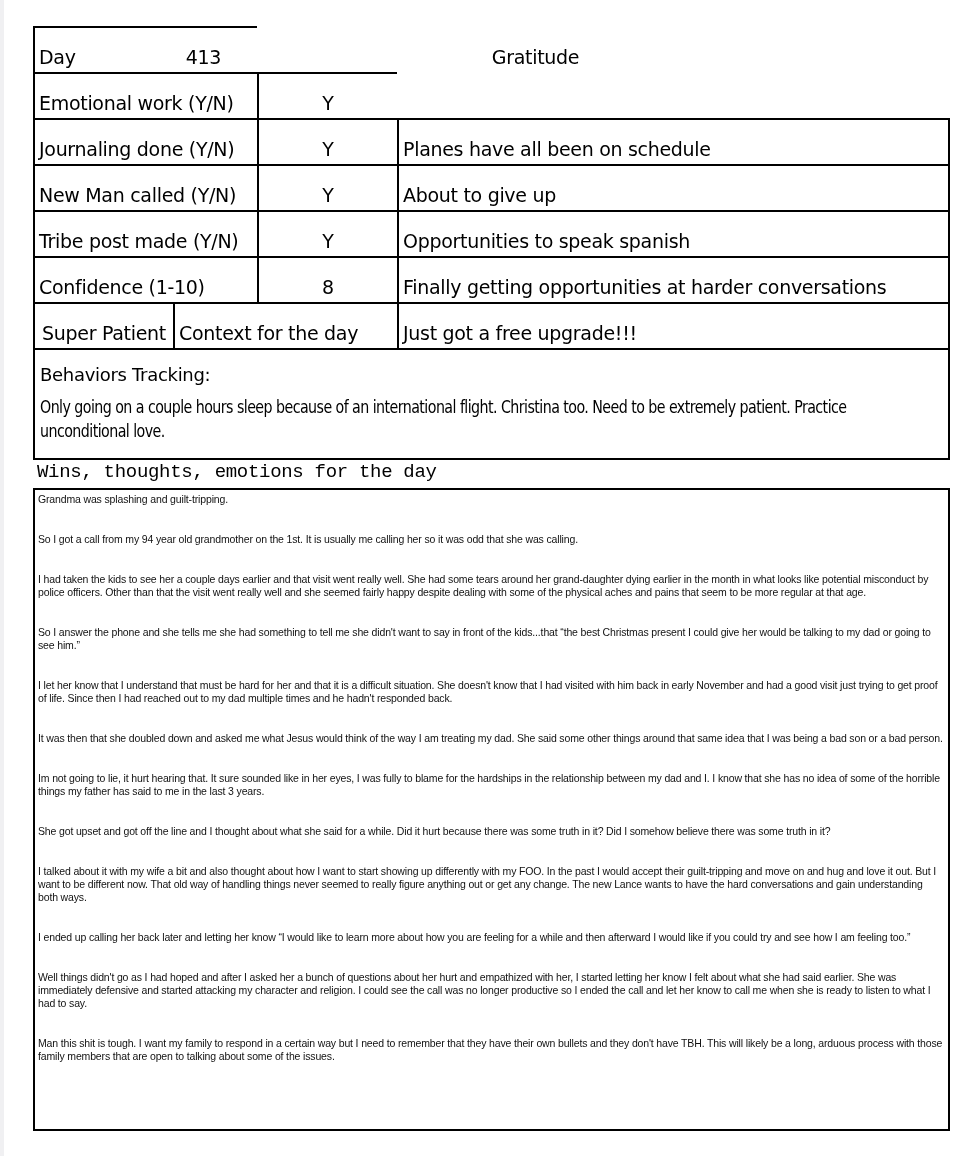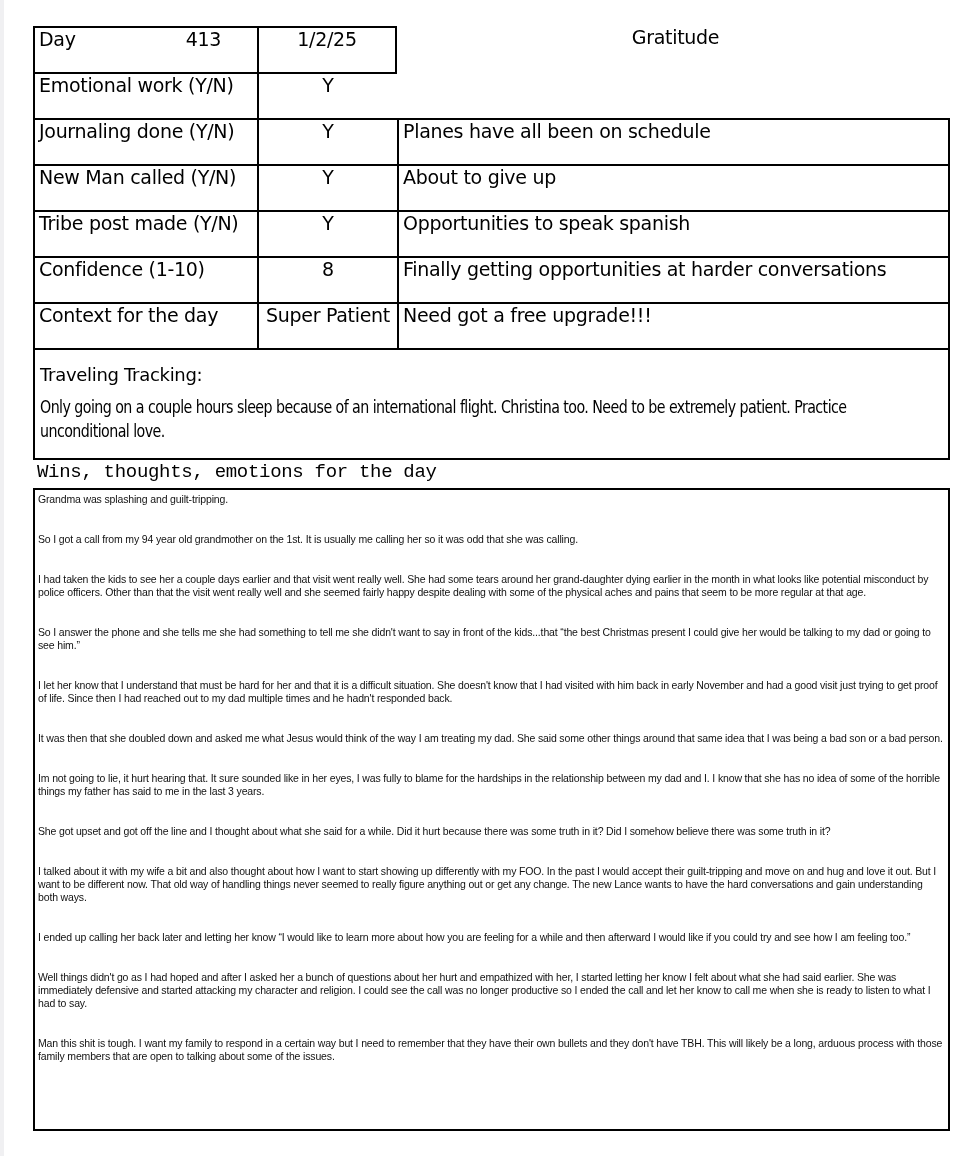--- a/index.html
+++ b/index.html
@@ -5,21 +5,21 @@
   html, body { margin: 0; padding: 0; }
   body {
     width: 978px; height: 1156px; background: #ffffff; position: relative; overflow: hidden;
     font-family: "Liberation Sans", sans-serif; color: #000;
   }
   .left-strip { position: absolute; left: 0; top: 0; width: 4px; height: 1156px; background: #f0f0f2; }
 
   .tracker { position: absolute; left: 33px; top: 26px; width: 917px; }
   .row { display: flex; height: 46px; }
   .cell {
-    box-sizing: border-box; height: 46px; display: flex; 
+    box-sizing: border-box; height: 46px; display: flex; align-items: flex-end;
     padding-bottom: 4px; font-family: "DejaVu Sans", sans-serif; font-size: 19px;
     white-space: nowrap; overflow: hidden; letter-spacing: -0.3px;
   }
   .c1 { width: 224px; border-left: 2px solid #000; border-top: 2px solid #000; padding-left: 4px; }
   .c2 { width: 140px; border-left: 2px solid #000; border-top: 2px solid #000; justify-content: center; }
   .c3 { width: 553px; border-left: 2px solid #000; border-top: 2px solid #000; border-right: 2px solid #000; padding-left: 4px; }
   .row.header .c3 { justify-content: center; font-size: 18px; border-top: none; border-right: none; }
   .row.header .c2 { border-right: 2px solid #000; }
   .row.header .c3 { border-left: none; }
   .row.header .day-num { display: inline-block; margin-left: 110px; }
@@ -51,21 +51,20 @@
 <body>
 
 <div class="left-strip"></div>
 
 <div class="tracker">
   <div class="row header">
     <div class="cell c1">
       <span>Day</span>
       <span class="day-num">413</span>
     </div>
-    <div class="cell c2">1/2/25</div>
     <div class="cell c3">Gratitude</div>
   </div>
 
   <div class="row">
     <div class="cell c1">Emotional work  (Y/N)</div>
     <div class="cell c2">Y</div>
   </div>
   <div class="row">
     <div class="cell c1">Journaling done (Y/N)</div>
     <div class="cell c2">Y</div>
@@ -80,27 +79,27 @@
     <div class="cell c1">Tribe post made (Y/N)</div>
     <div class="cell c2">Y</div>
     <div class="cell c3">Opportunities to speak spanish</div>
   </div>
   <div class="row">
     <div class="cell c1">Confidence (1-10)</div>
     <div class="cell c2">8</div>
     <div class="cell c3">Finally getting opportunities at harder conversations</div>
   </div>
   <div class="row">
+    <div class="cell c2">Super Patient</div>
     <div class="cell c1">Context for the day</div>
-    <div class="cell c2">Super Patient</div>
-    <div class="cell c3">Need got a free upgrade!!!</div>
+    <div class="cell c3">Just got a free upgrade!!!</div>
   </div>
 
   <div class="behaviors">
-    <div class="b-title">Traveling Tracking:</div>
+    <div class="b-title">Behaviors Tracking:</div>
     <div class="b-text">Only going on a couple hours sleep because of an international flight.  Christina too.  Need to be extremely patient.  Practice unconditional love.</div>
   </div>
 </div>
 
 <div class="wins-title">Wins, thoughts, emotions for the day</div>
 
 <div class="journal">
   <div class="entry">Grandma was splashing and guilt-tripping.</div>
   <div class="gap1"></div>
   <div class="entry">So I got a call from my 94 year old grandmother on the 1st.  It is usually me calling her so it was odd that she was calling.</div>

